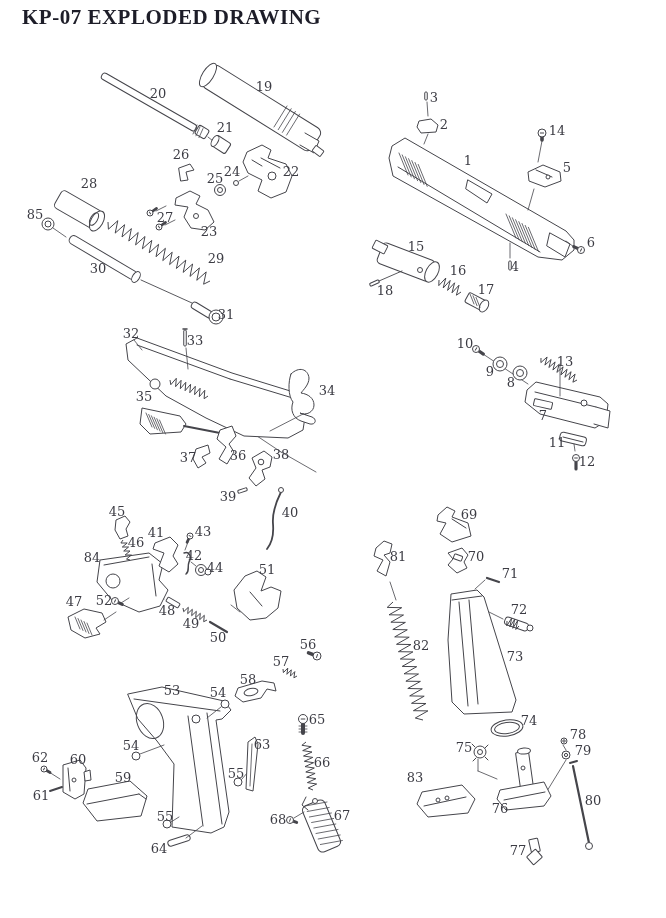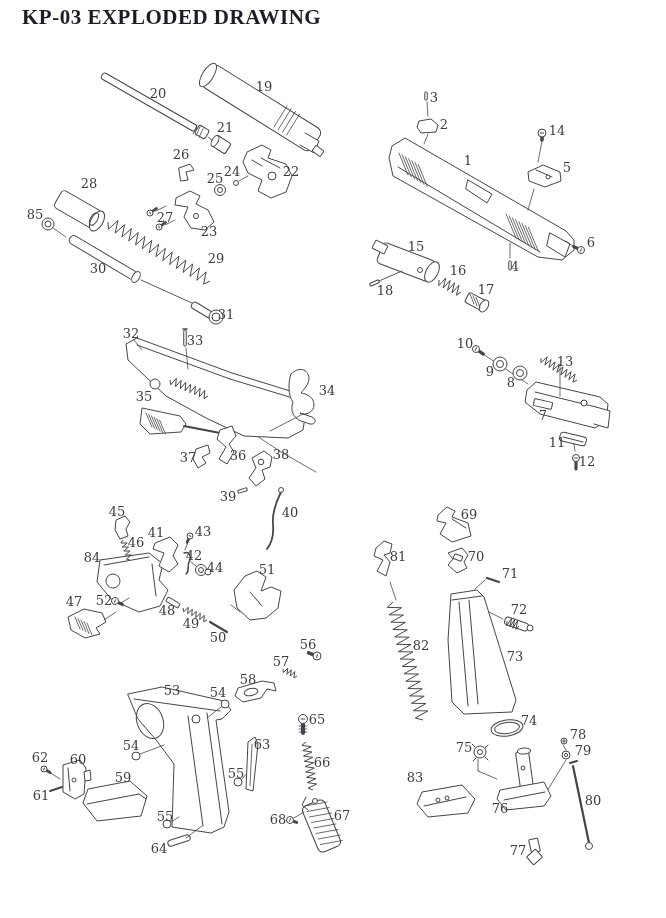--- a/index.html
+++ b/index.html
@@ -6,21 +6,21 @@
   .page{position:relative;width:666px;height:918px;background:#fff;overflow:hidden;
         font-family:"Liberation Serif","DejaVu Serif",serif;}
   .title{position:absolute;left:22px;top:5px;font-size:21px;font-weight:600;
          letter-spacing:0.5px;color:#1d1d28;white-space:pre;}
   svg.diagram{position:absolute;left:0;top:0;width:666px;height:918px;}
 </style>
 </head>
 <body>
 
 <div class="page">
-  <div class="title">KP-03 EXPLODED DRAWING</div>
+  <div class="title">KP-07 EXPLODED DRAWING</div>
   <svg class="diagram" xmlns="http://www.w3.org/2000/svg" viewBox="0 0 666 918">
       <line x1="480" y1="352" x2="528" y2="384" stroke="#45454b" stroke-width="0.8" stroke-linecap="round"></line>
       <line x1="248" y1="430" x2="281" y2="452" stroke="#45454b" stroke-width="0.8" stroke-linecap="round"></line>
       <line x1="281" y1="452" x2="316" y2="472" stroke="#45454b" stroke-width="0.8" stroke-linecap="round"></line>
       <line x1="130" y1="591" x2="164" y2="599" stroke="#45454b" stroke-width="0.8" stroke-linecap="round"></line>
       <line x1="240" y1="612" x2="231" y2="605" stroke="#45454b" stroke-width="0.8" stroke-linecap="round"></line>
       <line x1="478" y1="759" x2="478" y2="771" stroke="#45454b" stroke-width="0.8" stroke-linecap="round"></line>
       <line x1="478" y1="771" x2="497" y2="779" stroke="#45454b" stroke-width="0.8" stroke-linecap="round"></line>
       <line x1="563" y1="745" x2="566" y2="750" stroke="#45454b" stroke-width="0.8" stroke-linecap="round"></line>
       <line x1="566" y1="760" x2="544" y2="796" stroke="#45454b" stroke-width="0.8" stroke-linecap="round"></line>

